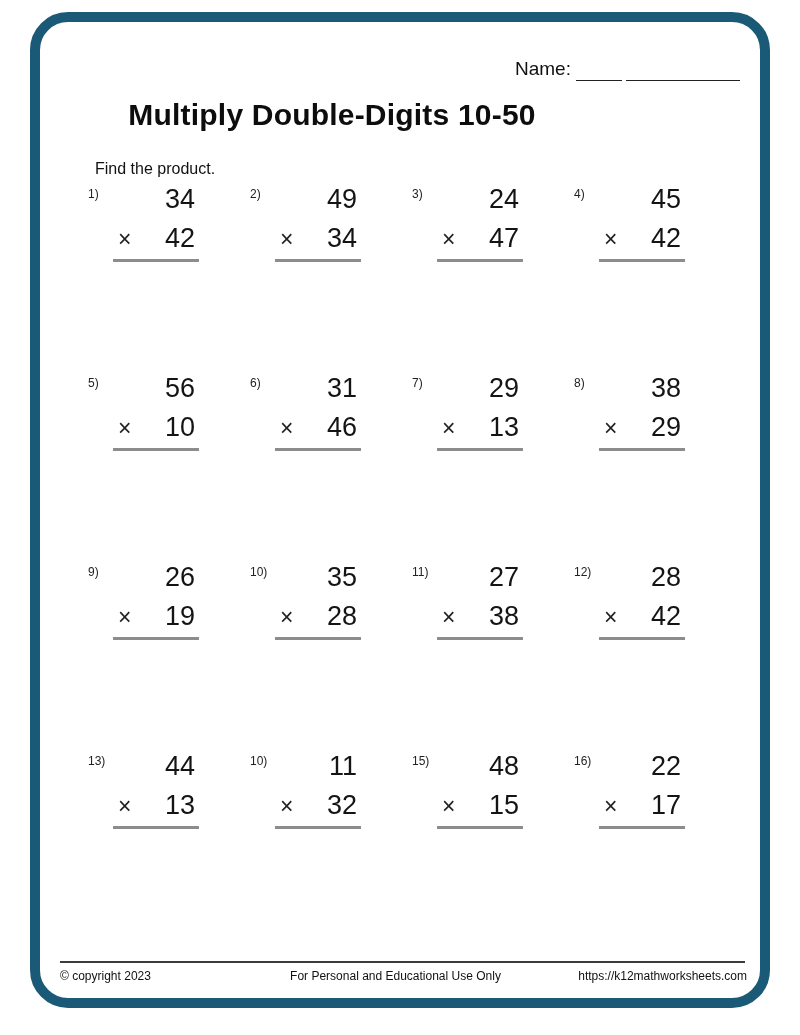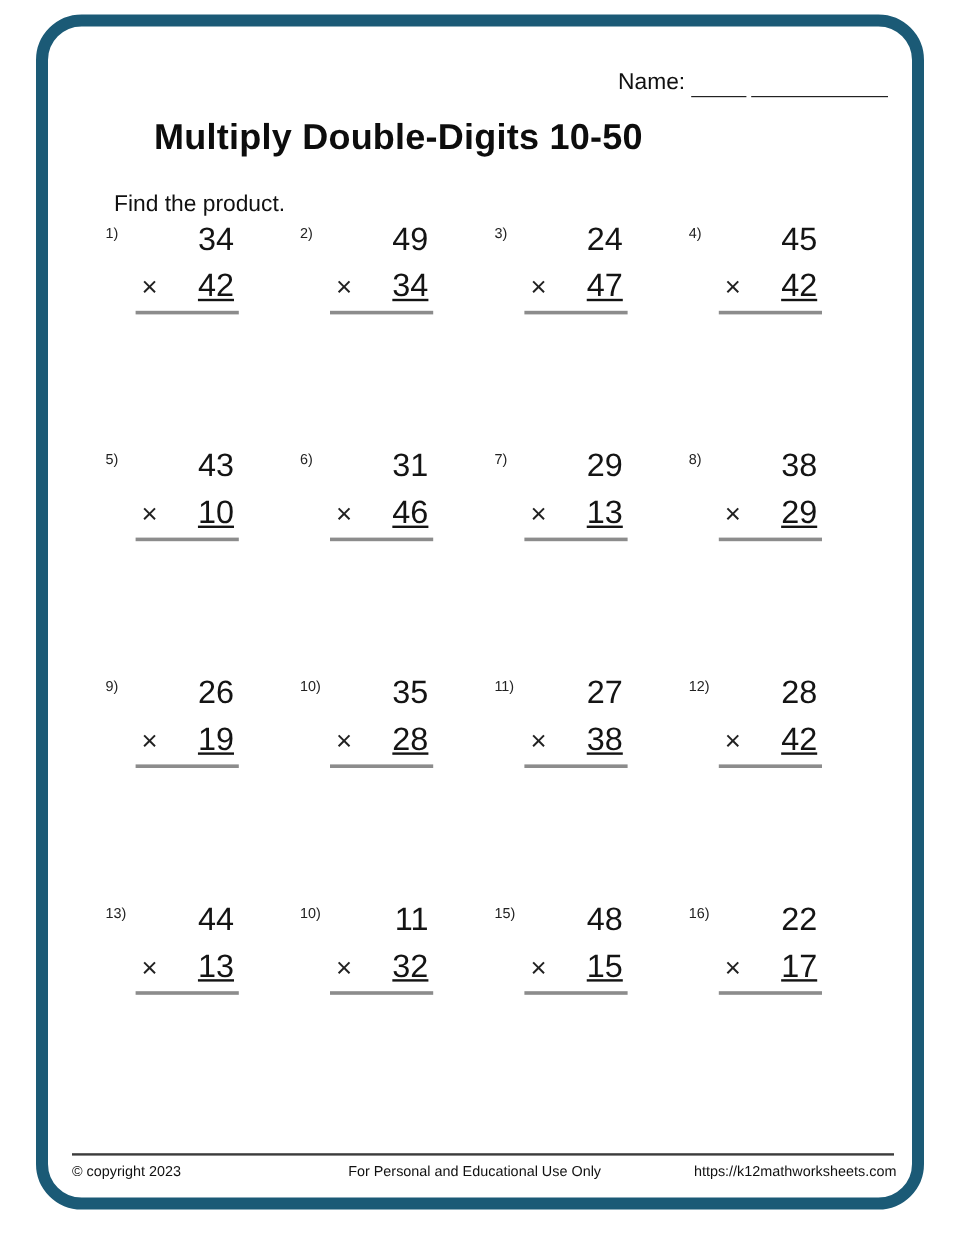--- a/index.html
+++ b/index.html
@@ -18,40 +18,40 @@
   }
   .name-row .lbl{padding-bottom:1px;}
   .blank-seg{display:inline-block;height:16px;border-bottom:1.6px solid #222;}
   .seg1{width:46px;margin-left:5px;}
   .seg2{width:114px;margin-left:4px;}
   .title{
     position:absolute;left:30px;top:98px;width:604px;text-align:center;
     font-size:30px;font-weight:bold;letter-spacing:0.2px;color:#0d0d0d;
   }
   .instruction{
-    position:absolute;left:95px;top:160px;font-size:19px;color:#111;
+    position:absolute;left:95px;top:160px;font-size:16px;color:#111;
   }
   .grid{
     position:absolute;left:88px;top:184px;
     display:grid;grid-template-columns:repeat(4,162px);grid-template-rows:repeat(4,189px);
   }
   .problem{display:flex;align-items:flex-start;}
   .pnum{
     width:30px;flex:0 0 30px;font-size:12px;color:#222;padding-top:3px;
   }
   .pbody{width:77px;}
   .top-operand{
     text-align:right;font-size:27px;line-height:30px;color:#141414;
   }
   .bottom-row{
     display:flex;justify-content:space-between;align-items:baseline;
     margin-top:9px;
   }
   .times{font-size:23px;color:#222;}
-  .bottom-operand{font-size:27px;line-height:30px;color:#141414;text-decoration:underline;}
+  .bottom-operand{font-size:27px;line-height:30px;color:#141414;}
   .answer-line{
     margin-top:6px;margin-left:-5px;width:86px;border-top:3px solid #8c8c8c;
   }
   .footer-line{
     position:absolute;left:60px;top:961px;width:685px;border-top:2px solid #3c3c3c;
   }
   .footer{
     position:absolute;left:60px;top:969px;width:687px;
     display:flex;justify-content:space-between;align-items:center;
     font-size:12px;color:#111;
@@ -120,21 +120,21 @@
         <span class="times">×</span>
         <span class="bottom-operand">42</span>
       </div>
       <div class="answer-line"></div>
     </div>
   </div>
 
   <div class="problem">
     <span class="pnum">5)</span>
     <div class="pbody">
-      <div class="top-operand">43</div>
+      <div class="top-operand">56</div>
       <div class="bottom-row">
         <span class="times">×</span>
         <span class="bottom-operand">10</span>
       </div>
       <div class="answer-line"></div>
     </div>
   </div>
 
   <div class="problem">
     <span class="pnum">6)</span>

